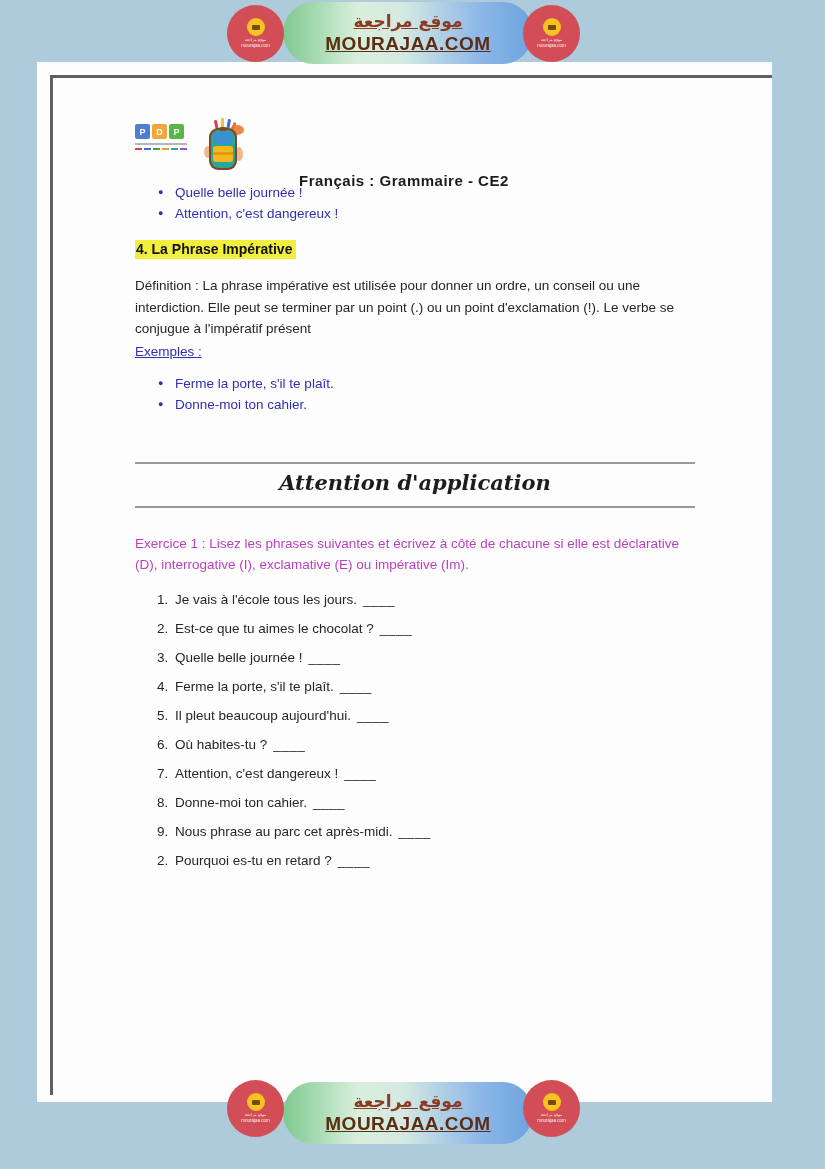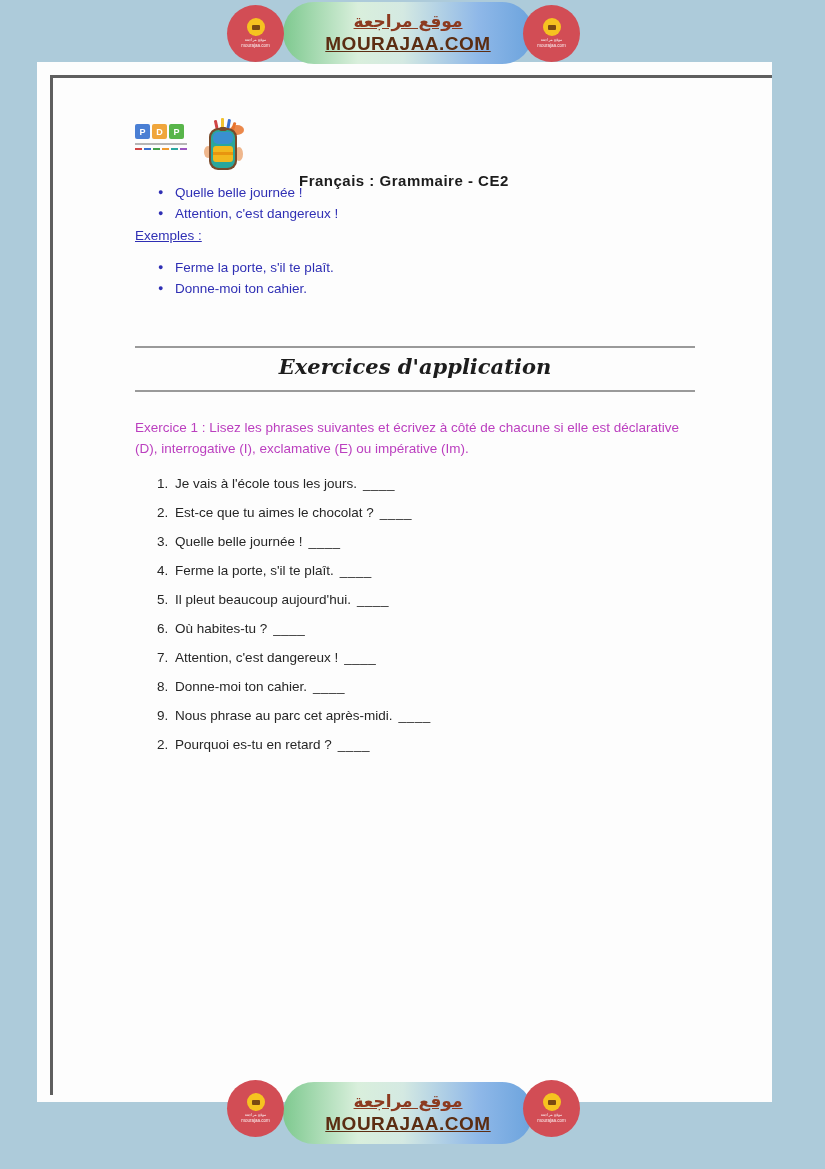--- a/index.html
+++ b/index.html
@@ -197,33 +197,37 @@
         </svg>
 
         <div class="doc-title">Français : Grammaire - CE2</div>
       </div>
 
       <ul class="blue-list">
         <li>Quelle belle journée !</li>
         <li>Attention, c'est dangereux !</li>
       </ul>
 
-
+      <div>
+        <span class="section-heading">4. La Phrase Impérative</span>
+      </div>
+
+      <p class="definition">Définition : La phrase impérative est utilisée pour donner un ordre, un conseil ou une interdiction. Elle peut se terminer par un point (.) ou un point d'exclamation (!). Le verbe se conjugue à l'impératif présent</p>
 
       <div>
         <span class="examples-label">Exemples :</span>
       </div>
 
       <ul class="blue-list examples">
         <li>Ferme la porte, s'il te plaît.</li>
         <li>Donne-moi ton cahier.</li>
       </ul>
 
       <div class="rule rule-1"></div>
-      <div class="script-title">Exercices d'application</div>
+      <div class="script-title">Attention d'application</div>
       <div class="rule rule-2"></div>
 
       <p class="exercise-intro"><span class="label">Exercice 1 :</span><span> Lisez les phrases suivantes et écrivez à côté de chacune si elle est déclarative (D), interrogative (I), exclamative (E) ou impérative (Im).</span></p>
 
       <ol class="items">
         <li>
             <span class="num">1.</span>
             <span class="txt">Je vais à l'école tous les jours.</span>
             <span class="blank">____</span>
           </li>

